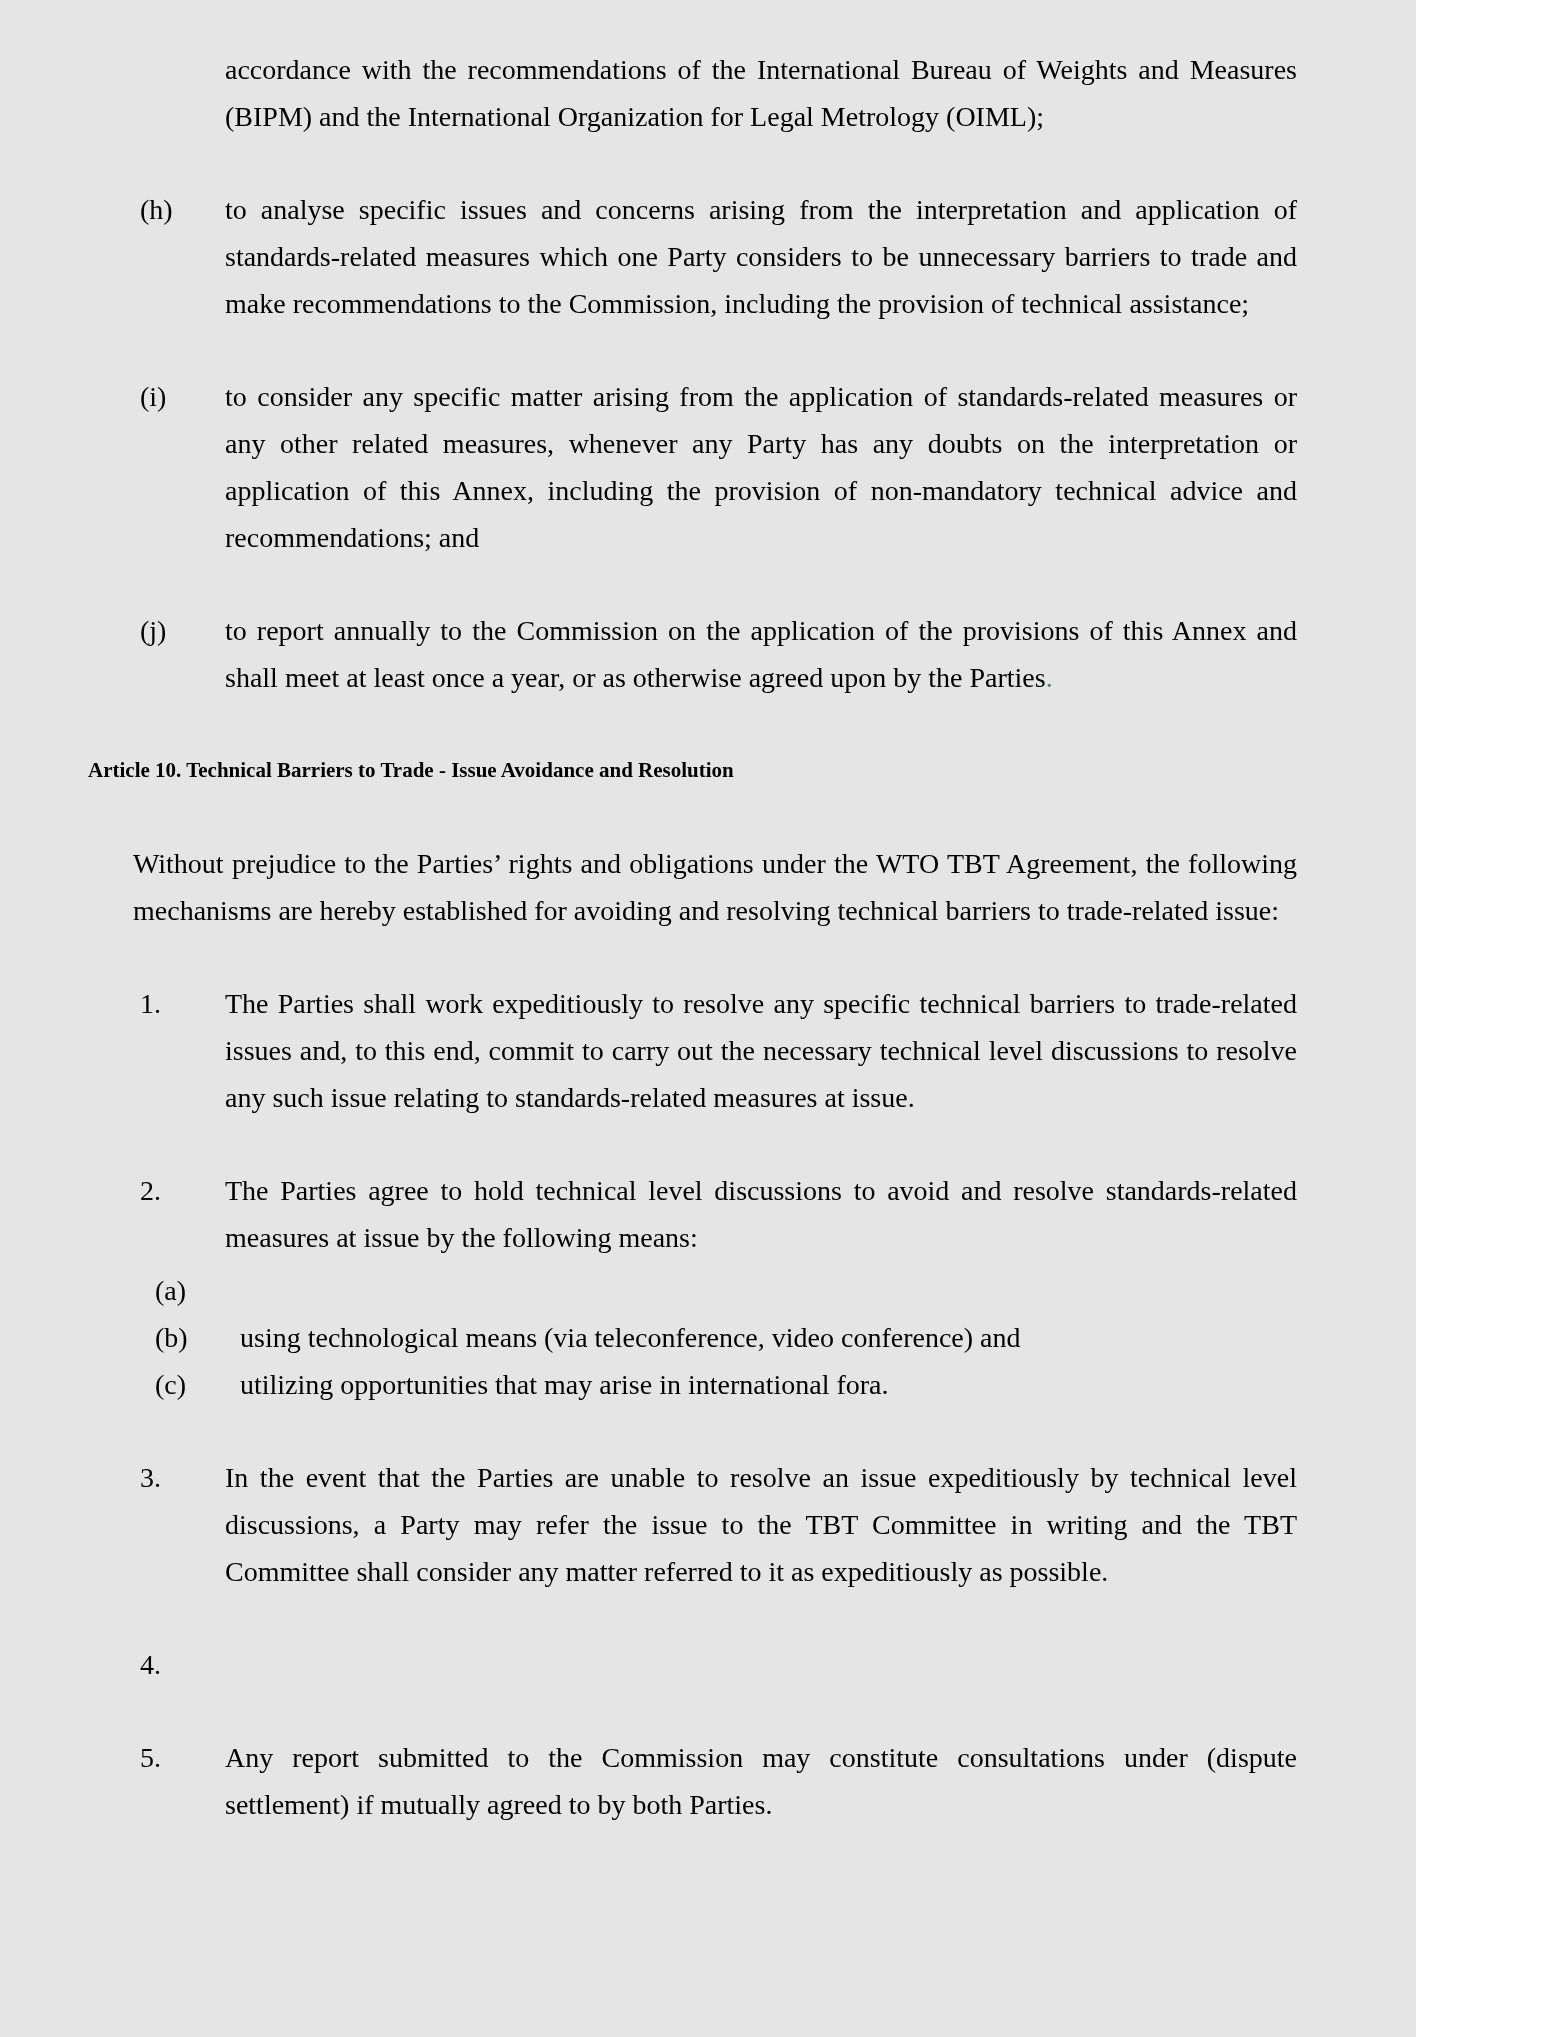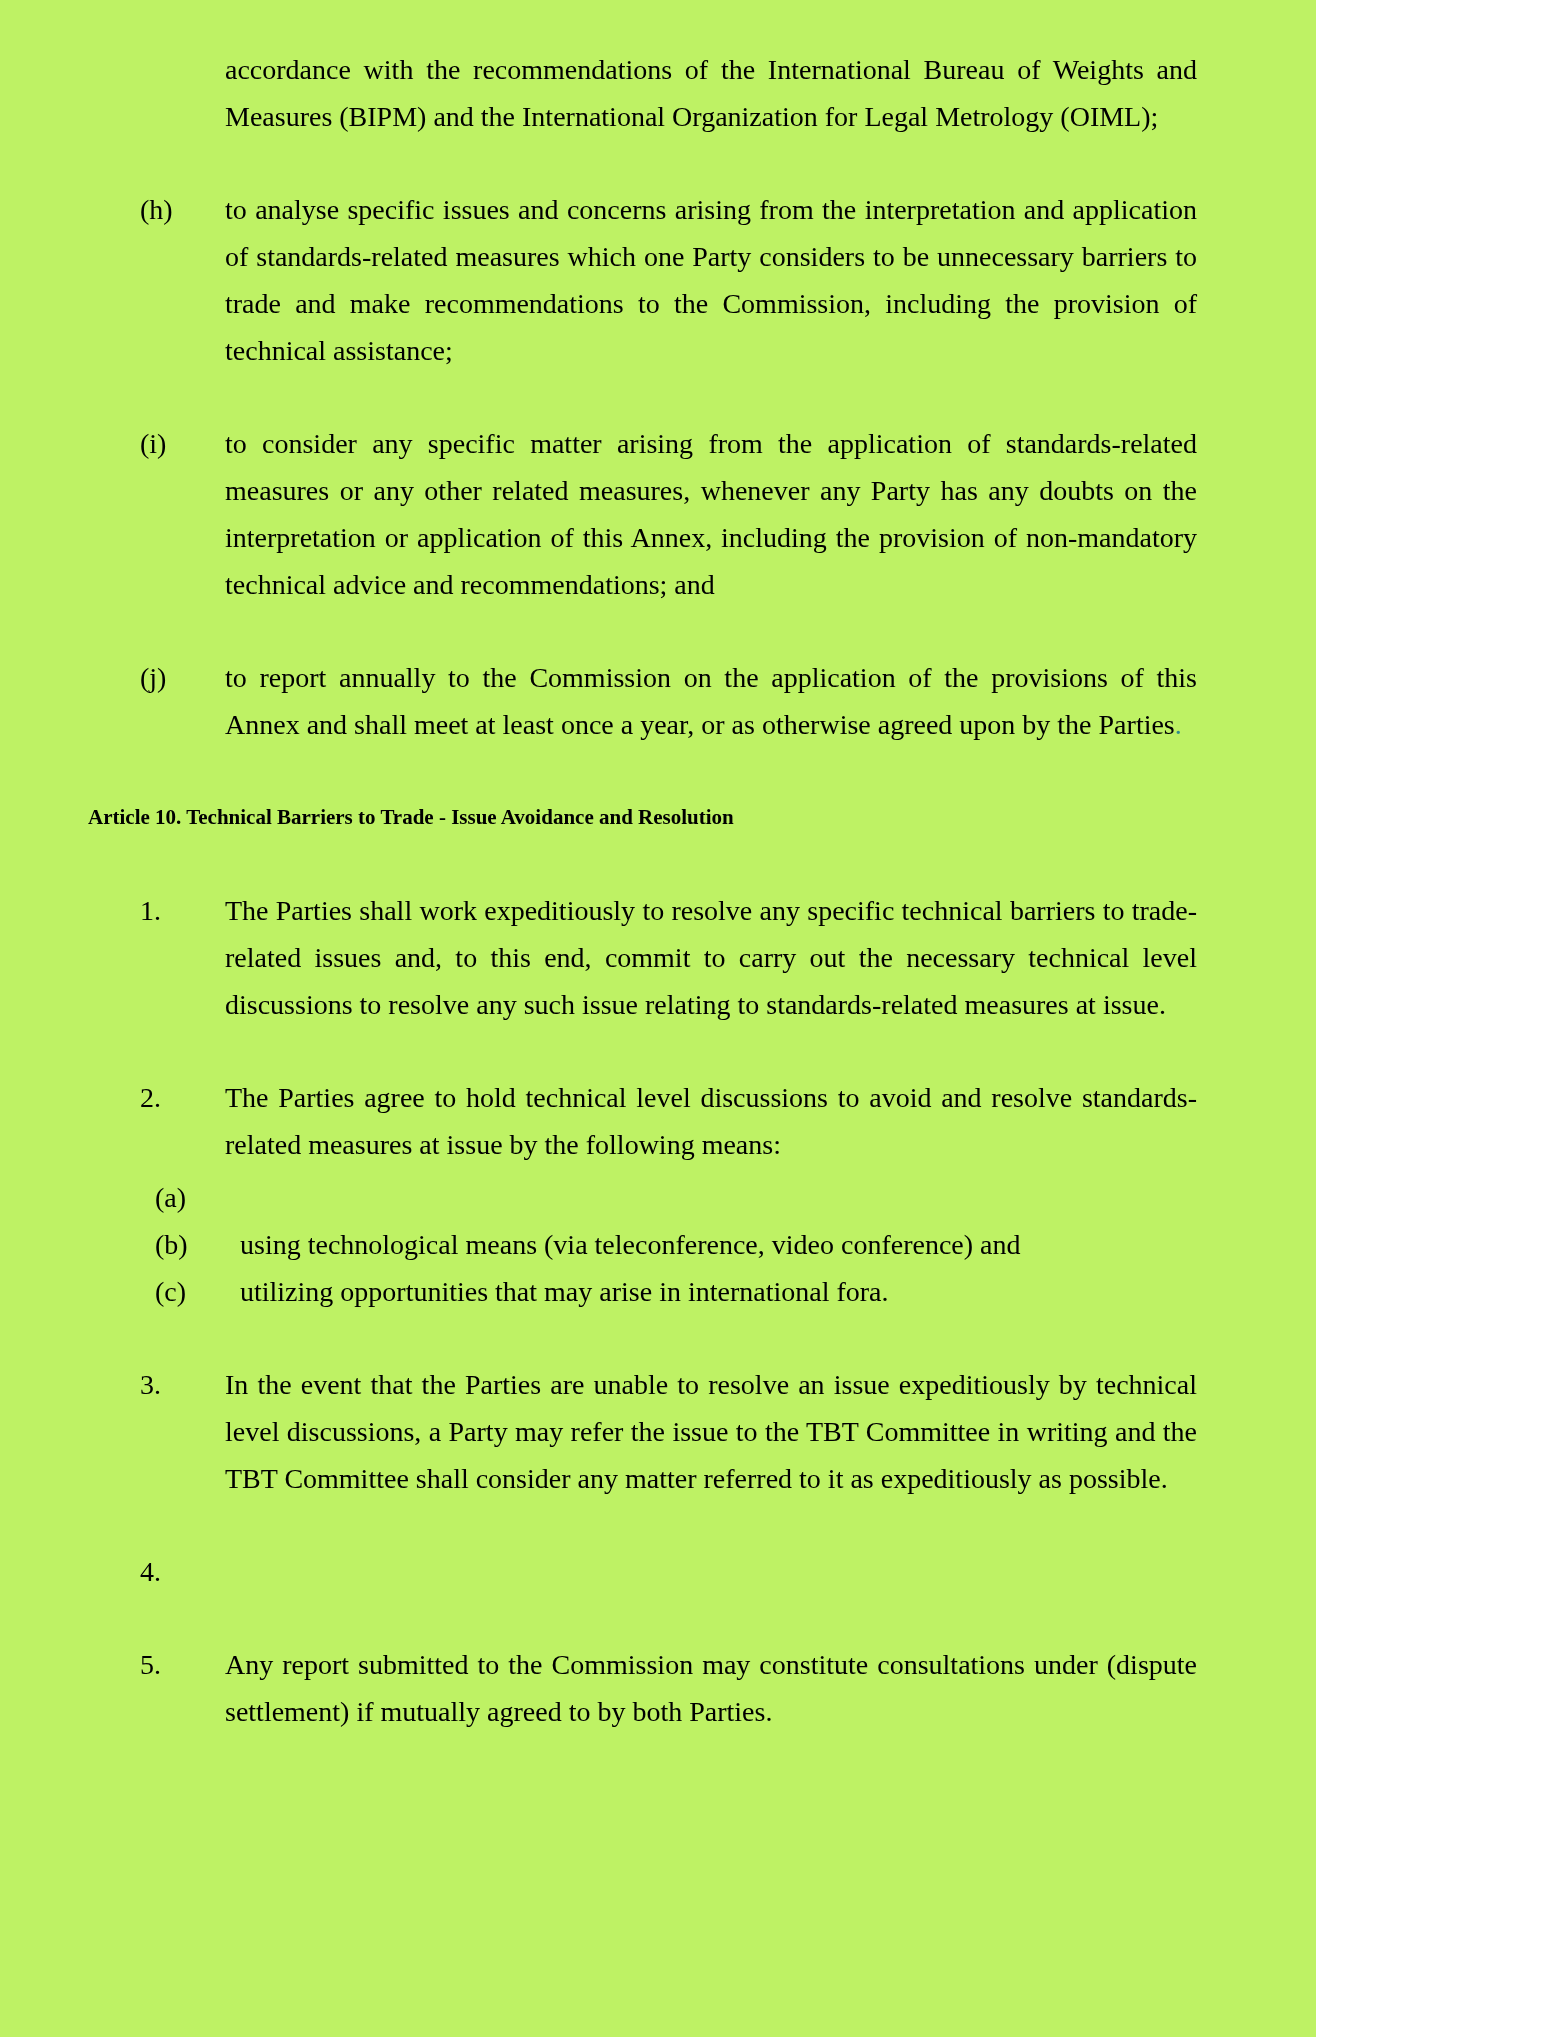--- a/index.html
+++ b/index.html
@@ -11,24 +11,24 @@
     width: 1556px;
     min-height: 2037px;
     font-family: "Liberation Serif", "DejaVu Serif", serif;
     color: #000000;
     font-size: 28px;
     line-height: 47px;
     box-sizing: border-box;
   }
   .page {
     box-sizing: border-box;
-    width: 1316px;
+    width: 1416px;
     min-height: 2037px;
     padding: 46px 119px 28px 88px; 
-    background: #bef264;
+    background: #e5e5e5;
   }
   p { margin: 0; }
   .block { margin-bottom: 46px; }
   .just { text-align: justify; }
   
   .cont { padding-left: 137px; }
   
   .li-row { display: flex; }
   .li-row .li-label {
     flex: 0 0 137px;
@@ -72,20 +72,21 @@
     <p class="li-text just">to consider any specific matter arising from the application of standards-related measures or any other related measures, whenever any Party has any doubts on the interpretation or application of this Annex, including the provision of non-mandatory technical advice and recommendations; and</p>
   </div>
 
   <div class="block li-row">
     <span class="li-label">(j)</span>
     <p class="li-text just"><span>to report annually to the Commission on the application of the provisions of this Annex and shall meet at least once a year, or as otherwise agreed upon by the Parties</span><span class="accent-period" style="color: rgb(46, 139, 139);">.</span></p>
   </div>
 
   <h2 class="article-heading">Article 10. Technical Barriers to Trade - Issue Avoidance and Resolution</h2>
 
+  <p class="block intro just">Without prejudice to the Parties’ rights and obligations under the WTO TBT Agreement, the following mechanisms are hereby established for avoiding and resolving technical barriers to trade-related issue:</p>
 
   <div class="block li-row">
     <span class="li-label">1.</span>
     <p class="li-text just">The Parties shall work expeditiously to resolve any specific technical barriers to trade-related issues and, to this end, commit to carry out the necessary technical level discussions to resolve any such issue relating to standards-related measures at issue.</p>
   </div>
 
   <div class="block">
     <div class="li-row">
       <span class="li-label">2.</span>
       <p class="li-text just">The Parties agree to hold technical level discussions to avoid and resolve standards-related measures at issue by the following means:</p>

